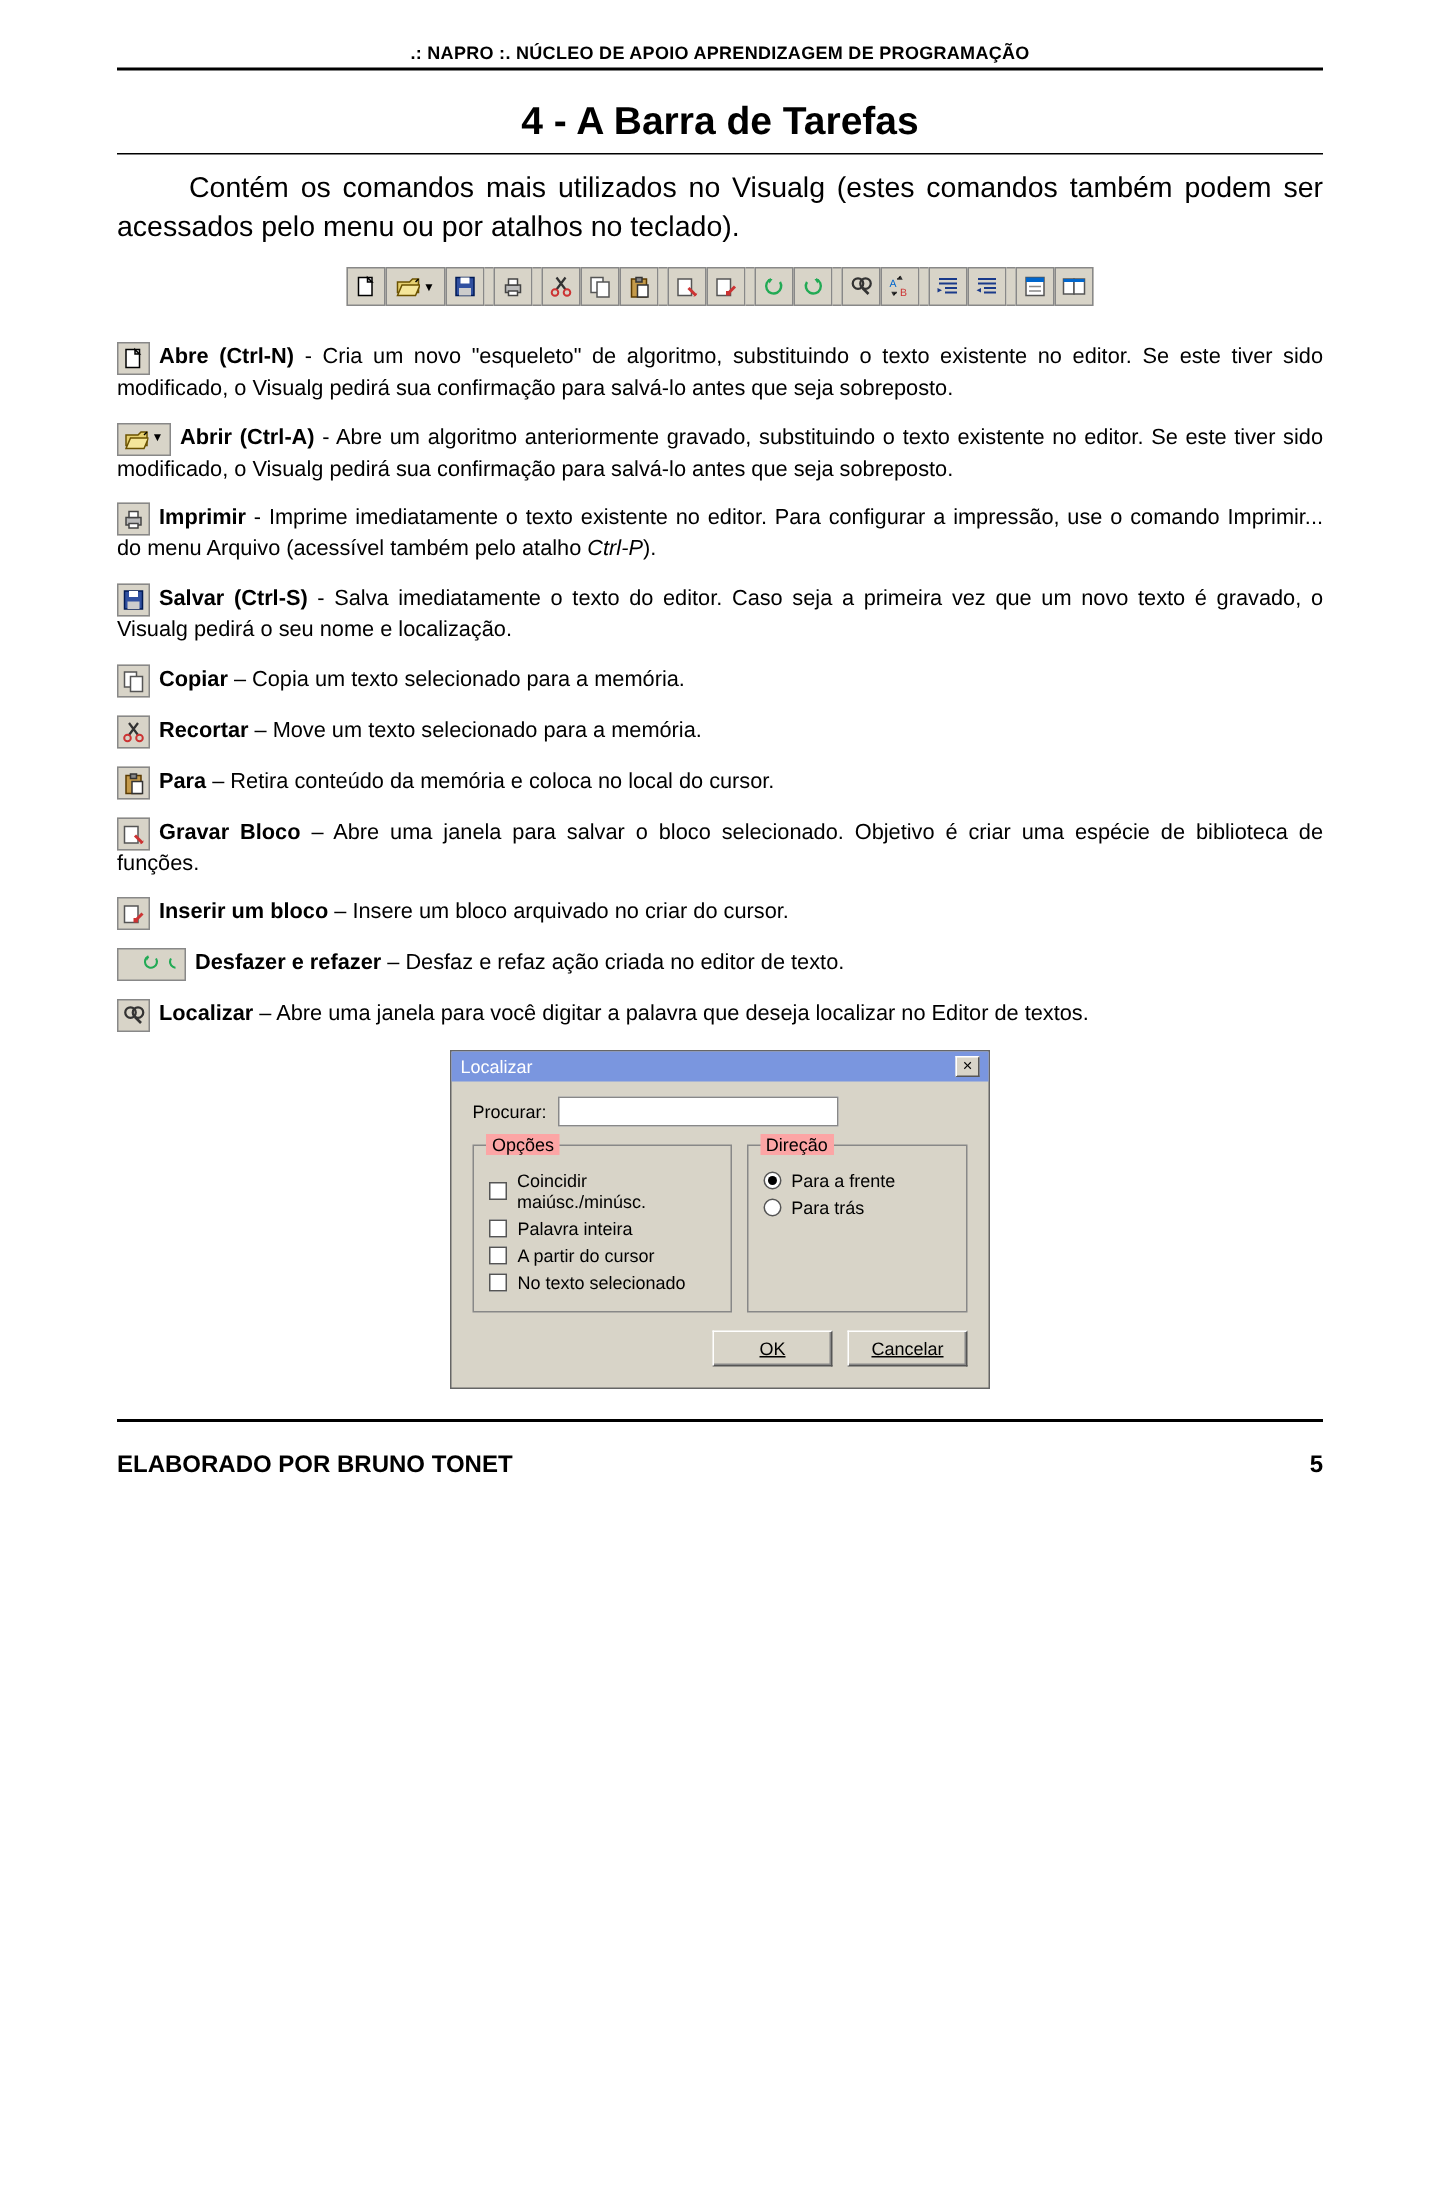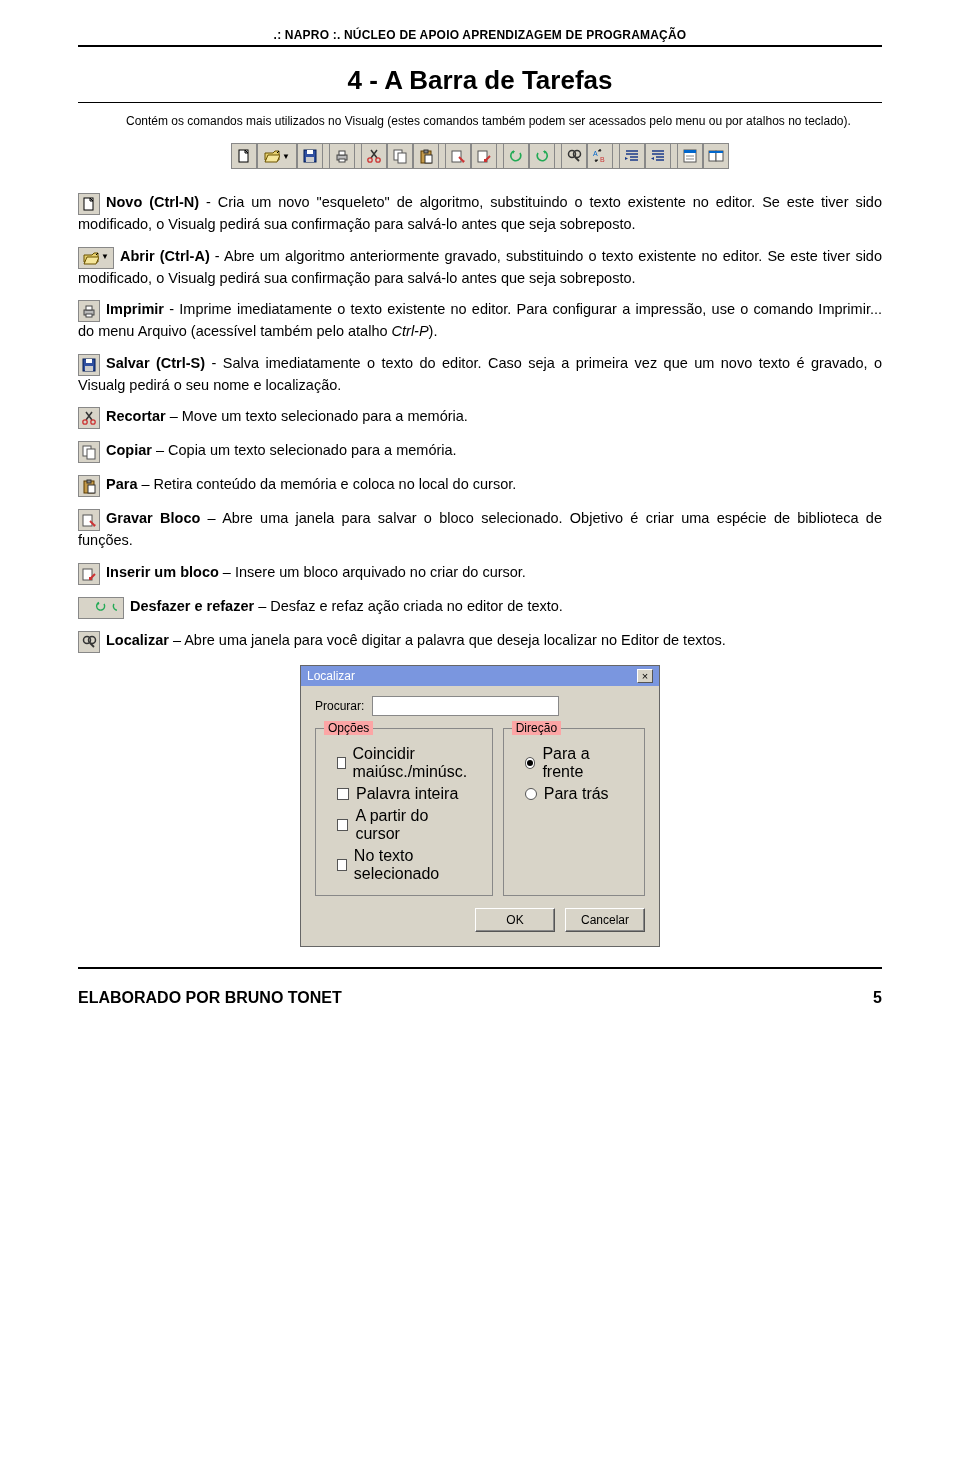--- a/index.html
+++ b/index.html
@@ -25,21 +25,21 @@
   }
   h1 {
     font-size: 26px;
     font-weight: bold;
     text-align: center;
     margin: 18px 0 6px 0;
     border-bottom: 1.5px solid #000;
     padding-bottom: 6px;
   }
   .intro {
-    font-size: 12px;
+    font-size: 19px;
     text-align: justify;
     line-height: 1.35;
     margin: 10px 0 14px 0;
     text-indent: 48px;
   }
   .toolbar-strip {
     display: flex;
     justify-content: center;
     gap: 0;
     margin: 8px 0 24px 0;
@@ -152,22 +152,22 @@
   .dlg-mid {
     display: flex;
     gap: 10px;
   }
   .dlg-mid .fieldset:first-child { flex: 1.2; }
   .dlg-mid .fieldset:last-child { flex: 1; }
   .opt {
     display: flex;
     align-items: center;
     gap: 7px;
-    margin: 4px 11px;
-    font-size: 16px;
+    margin: 4px 0;
+    font-size: 12px;
   }
   .chk {
     width: 12px;
     height: 12px;
     border: 1px solid #555;
     background: #fff;
   }
   .rdo {
     width: 12px;
     height: 12px;
@@ -180,20 +180,21 @@
   }
   .rdo.sel::after {
     content:'';
     width:6px;height:6px;border-radius:50%;background:#000;
   }
   .dlg-buttons {
     display: flex;
     justify-content: flex-end;
     gap: 10px;
     margin-top: 12px;
+    text-decoration: underline;
   }
   .winbtn {
     width: 80px;
     height: 24px;
     background: #d8d4c8;
     border: 1px solid #fff;
     border-right-color:#555;
     border-bottom-color:#555;
     display: flex;
     align-items: center;
@@ -345,21 +346,21 @@
         </svg>
       </div>
     </div>
 
   <div id="entries">
       <p class="entry"><span class="ico">
           <svg width="16" height="16" viewBox="0 0 16 16">
             <rect x="3" y="2" width="9" height="12" fill="#fff" stroke="#000"></rect>
             <path d="M9 2 L12 5 L9 5 Z" fill="#ccc" stroke="#000"></path>
           </svg>
-        </span><span class="label">Novo (Ctrl-N)</span><span> - Cria um novo "esqueleto" de algoritmo, substituindo o texto existente no editor. Se este tiver sido modificado, o Visualg pedirá sua confirmação para salvá-lo antes que seja sobreposto.</span></p>
+        </span><span class="label">Abre (Ctrl-N)</span><span> - Cria um novo "esqueleto" de algoritmo, substituindo o texto existente no editor. Se este tiver sido modificado, o Visualg pedirá sua confirmação para salvá-lo antes que seja sobreposto.</span></p>
       <p class="entry"><span class="ico wide">
           <svg width="16" height="16" viewBox="0 0 16 16">
             <path d="M1 5 h8 l2 -2 h4 v9 h-14 z" fill="#e6d070" stroke="#6b5200"></path>
             <path d="M1 14 L4 7 h12 l-3 7 z" fill="#f5e69a" stroke="#6b5200"></path>
             <path d="M15 3 l-2 2" stroke="#000"></path>
           </svg>
           <span style="font-size:8px;margin-left:2px;">▼</span>
         </span><span class="label">Abrir (Ctrl-A)</span><span> - Abre um algoritmo anteriormente gravado, substituindo o texto existente no editor. Se este tiver sido modificado, o Visualg pedirá sua confirmação para salvá-lo antes que seja sobreposto.</span></p>
       <p class="entry"><span class="ico">
           <svg width="16" height="16" viewBox="0 0 16 16">
@@ -370,31 +371,31 @@
         </span><span class="label">Imprimir</span><span> - Imprime imediatamente o texto existente no editor. Para configurar a impressão, use o comando Imprimir... do menu Arquivo (acessível também pelo atalho </span><em class="ital">Ctrl-P</em><span>).</span></p>
       <p class="entry"><span class="ico">
           <svg width="16" height="16" viewBox="0 0 16 16">
             <rect x="2" y="2" width="12" height="12" fill="#3050a0" stroke="#001a55"></rect>
             <rect x="5" y="2" width="6" height="4" fill="#fff"></rect>
             <rect x="4" y="9" width="8" height="5" fill="#ccc"></rect>
           </svg>
         </span><span class="label">Salvar (Ctrl-S)</span><span> - Salva imediatamente o texto do editor. Caso seja a primeira vez que um novo texto é gravado, o Visualg pedirá o seu nome e localização.</span></p>
       <p class="entry"><span class="ico">
           <svg width="16" height="16" viewBox="0 0 16 16">
+            <rect x="2" y="2" width="8" height="10" fill="#fff" stroke="#555"></rect>
+            <rect x="6" y="5" width="8" height="10" fill="#fff" stroke="#555"></rect>
+          </svg>
+        </span><span class="label">Copiar</span><span> – Copia um texto selecionado para a memória.</span></p>
+      <p class="entry"><span class="ico">
+          <svg width="16" height="16" viewBox="0 0 16 16">
             <path d="M5 2 L11 10 M11 2 L5 10" stroke="#333" stroke-width="1.5"></path>
             <circle cx="4" cy="12" r="2.2" fill="none" stroke="#c33" stroke-width="1.3"></circle>
             <circle cx="12" cy="12" r="2.2" fill="none" stroke="#c33" stroke-width="1.3"></circle>
           </svg>
         </span><span class="label">Recortar</span><span> – Move um texto selecionado para a memória.</span></p>
-      <p class="entry"><span class="ico">
-          <svg width="16" height="16" viewBox="0 0 16 16">
-            <rect x="2" y="2" width="8" height="10" fill="#fff" stroke="#555"></rect>
-            <rect x="6" y="5" width="8" height="10" fill="#fff" stroke="#555"></rect>
-          </svg>
-        </span><span class="label">Copiar</span><span> – Copia um texto selecionado para a memória.</span></p>
       <p class="entry"><span class="ico">
           <svg width="16" height="16" viewBox="0 0 16 16">
             <rect x="3" y="3" width="10" height="12" fill="#c49a4a" stroke="#5a3a00"></rect>
             <rect x="6" y="2" width="4" height="3" fill="#888" stroke="#333"></rect>
             <rect x="7" y="7" width="7" height="8" fill="#fff" stroke="#333"></rect>
           </svg>
         </span><span class="label">Para</span><span> – Retira conteúdo da memória e coloca no local do cursor.</span></p>
       <p class="entry"><span class="ico">
           <svg width="16" height="16" viewBox="0 0 16 16">
             <rect x="2" y="3" width="9" height="11" fill="#fff" stroke="#555"></rect>

